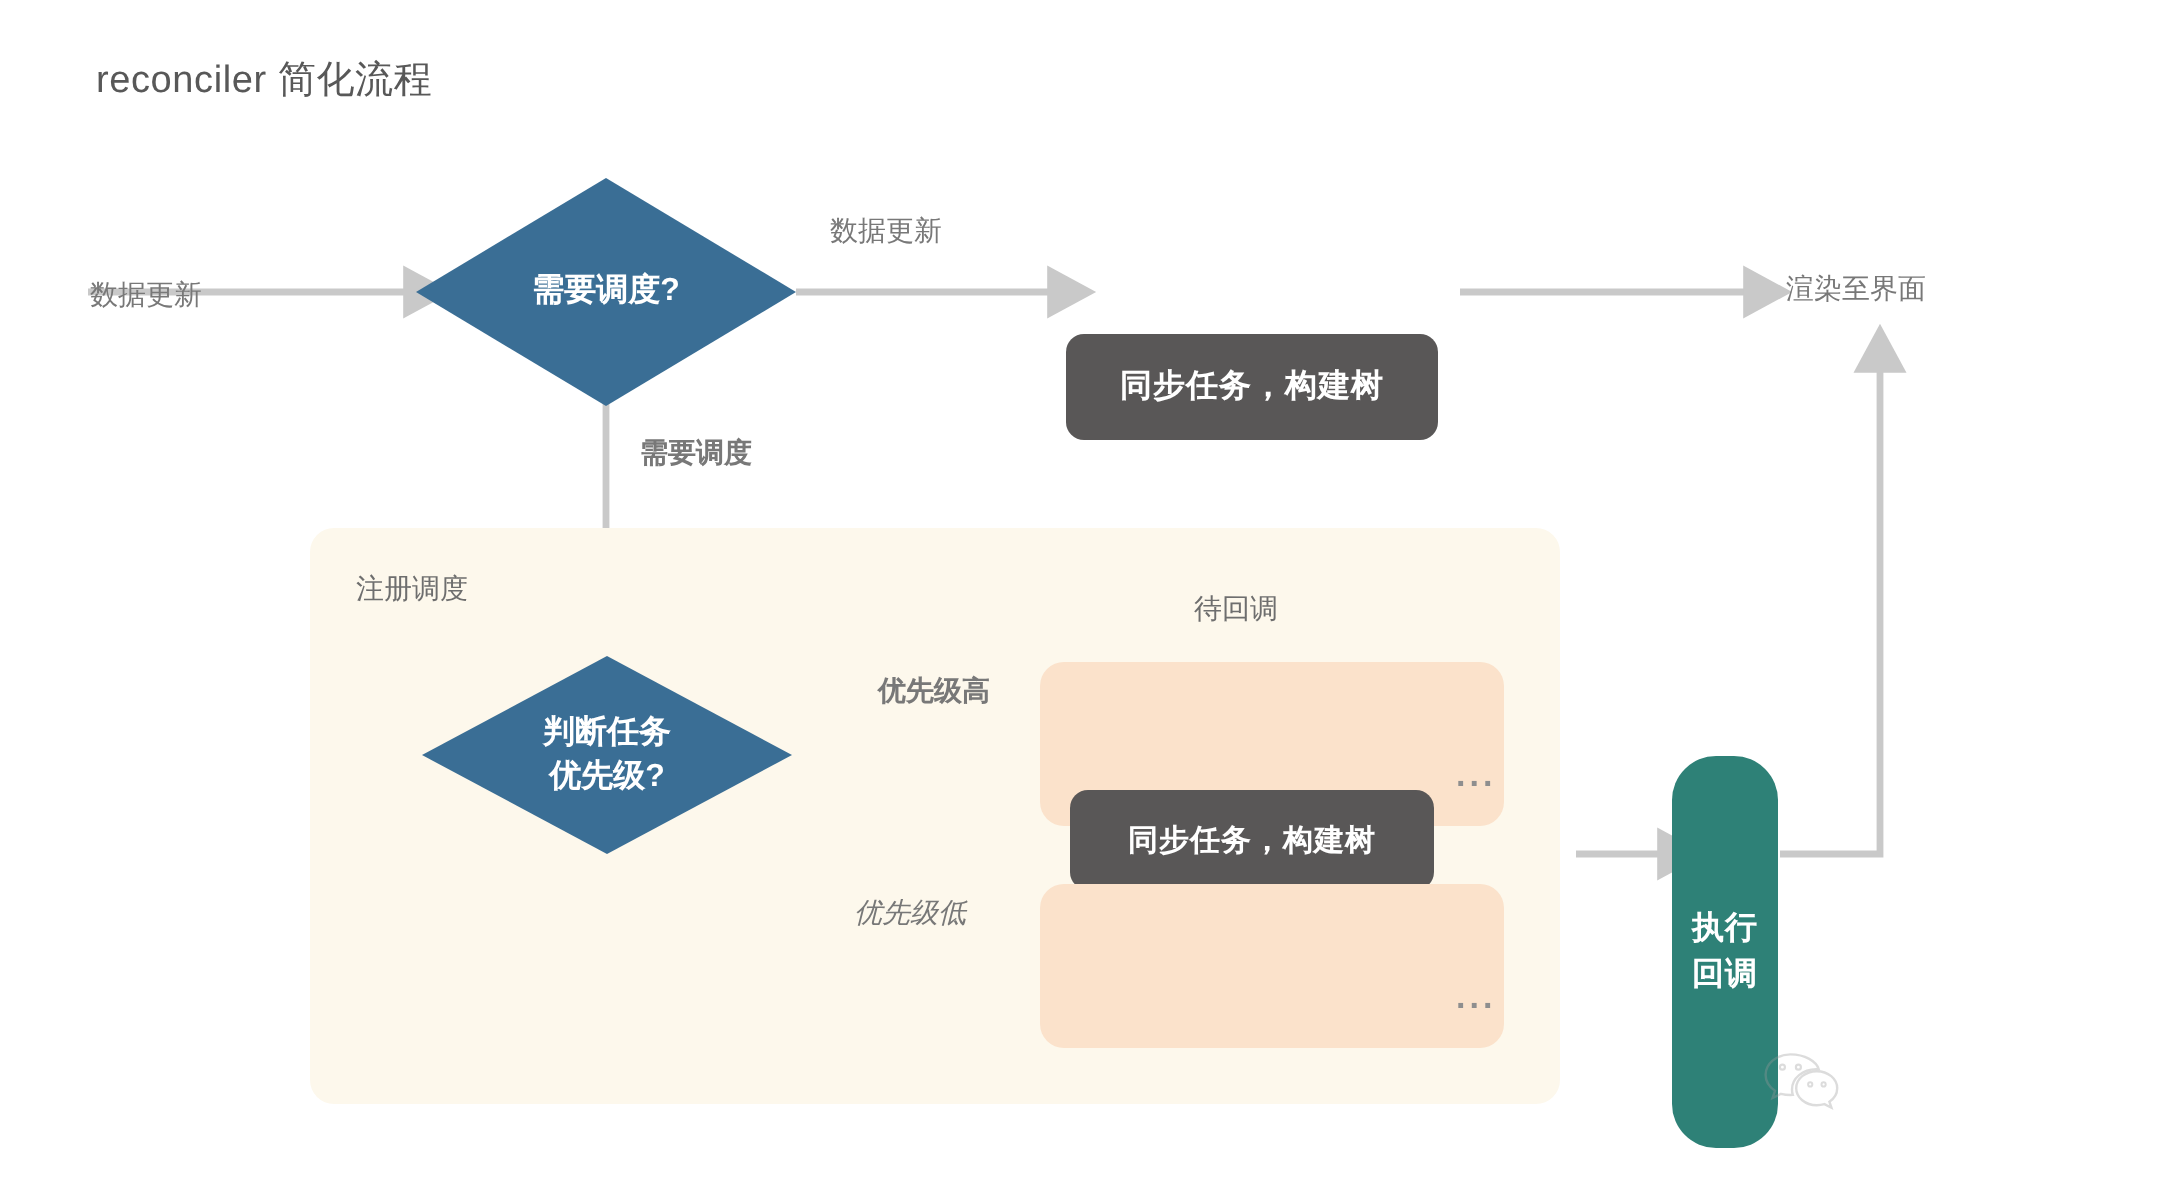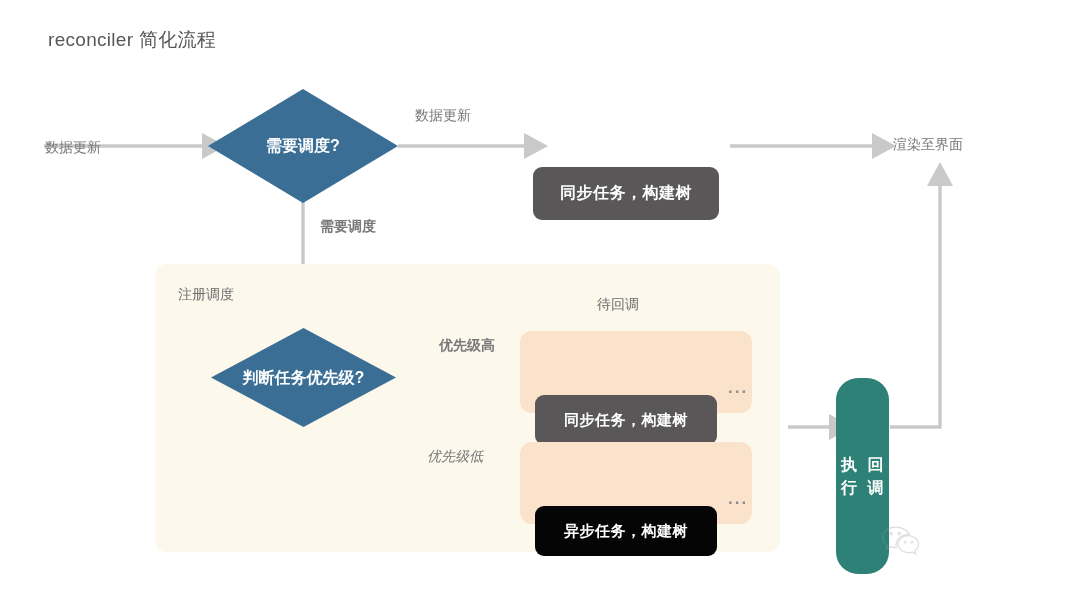--- a/index.html
+++ b/index.html
@@ -153,46 +153,43 @@
   <div class="node task-box task-dark" style="left:533px; top:119px; width:186px; height:53px; font-size:16px;">
     <span>同步任务，构建树</span>
   </div>
 
   <div class="node panel-outer" style="left:155px; top:264px; width:625px; height:288px; display:block;"></div>
 
   <div class="label label-panel" style="left:178px; top:286px;">注册调度</div>
 
   <div class="label label-panel" style="left:597px; top:296px;">待回调</div>
 
-  <div class="node diamond" style="left:211px; top:328px; width:185px; height:99px; font-size:16px; flex-direction:row;">
+  <div class="node diamond" style="left:211px; top:328px; width:185px; height:99px; font-size:16px; flex-direction:column;">
     <span>判断任务</span>
     <span>优先级?</span>
   </div>
 
   <div class="label label-edge" style="left:439px; top:337px;font-weight:bold;">优先级高</div>
 
   <div class="label label-edge" style="left:427px; top:448px;font-style:italic;">优先级低</div>
 
   <div class="node panel-inner" style="left:520px; top:331px; width:232px; height:82px; display:block;"></div>
 
   <div class="node task-box task-dark" style="left:535px; top:347px; width:182px; height:50px; font-size:15px;">
     <span>同步任务，构建树</span>
   </div>
 
   <div class="ellipsis" style="left:728px; top:378px;">...</div>
 
   <div class="node panel-inner" style="left:520px; top:442px; width:232px; height:82px; display:block;"></div>
 
-  <div class="node task-box task-black" style="left:535px; top:458px; width:182px; height:50px; font-size:15px;">
-    <span>异步任务，构建树</span>
-  </div>
 
   <div class="ellipsis" style="left:728px; top:489px;">...</div>
 
-  <div class="node task-box task-teal" style="left:836px; top:330px; width:53px; height:196px; font-size:16px; flex-direction:row;">
+  <div class="node task-box task-teal" style="left:836px; top:330px; width:53px; height:196px; font-size:16px; flex-direction:column;">
     <span>执行</span>
     <span>回调</span>
   </div>
 
   <div class="watermark" style="left:881px; top:524px;">
     <span style="display:inline-block;">
       <svg width="40" height="32" viewBox="0 0 40 32" xmlns="http://www.w3.org/2000/svg">
         <path d="M14.2 3.2 C7.3 3.2 1.8 7.8 1.8 13.4 c0 3.2 1.8 6.1 4.7 8 l-1.2 3.6 4.2-2.1
                  c1.5 .4 3.1 .6 4.7 .6 .4 0 .8 0 1.2 -.05 -.3 -.9 -.4 -1.8 -.4 -2.7
                  0 -5.6 5.4 -10.1 12.1 -10.1 .45 0 .9 .02 1.3 .07 C27.3 6.6 21.4 3.2 14.2 3.2 z" fill="none" stroke="#9a9a9a" stroke-width="1.2"></path>

